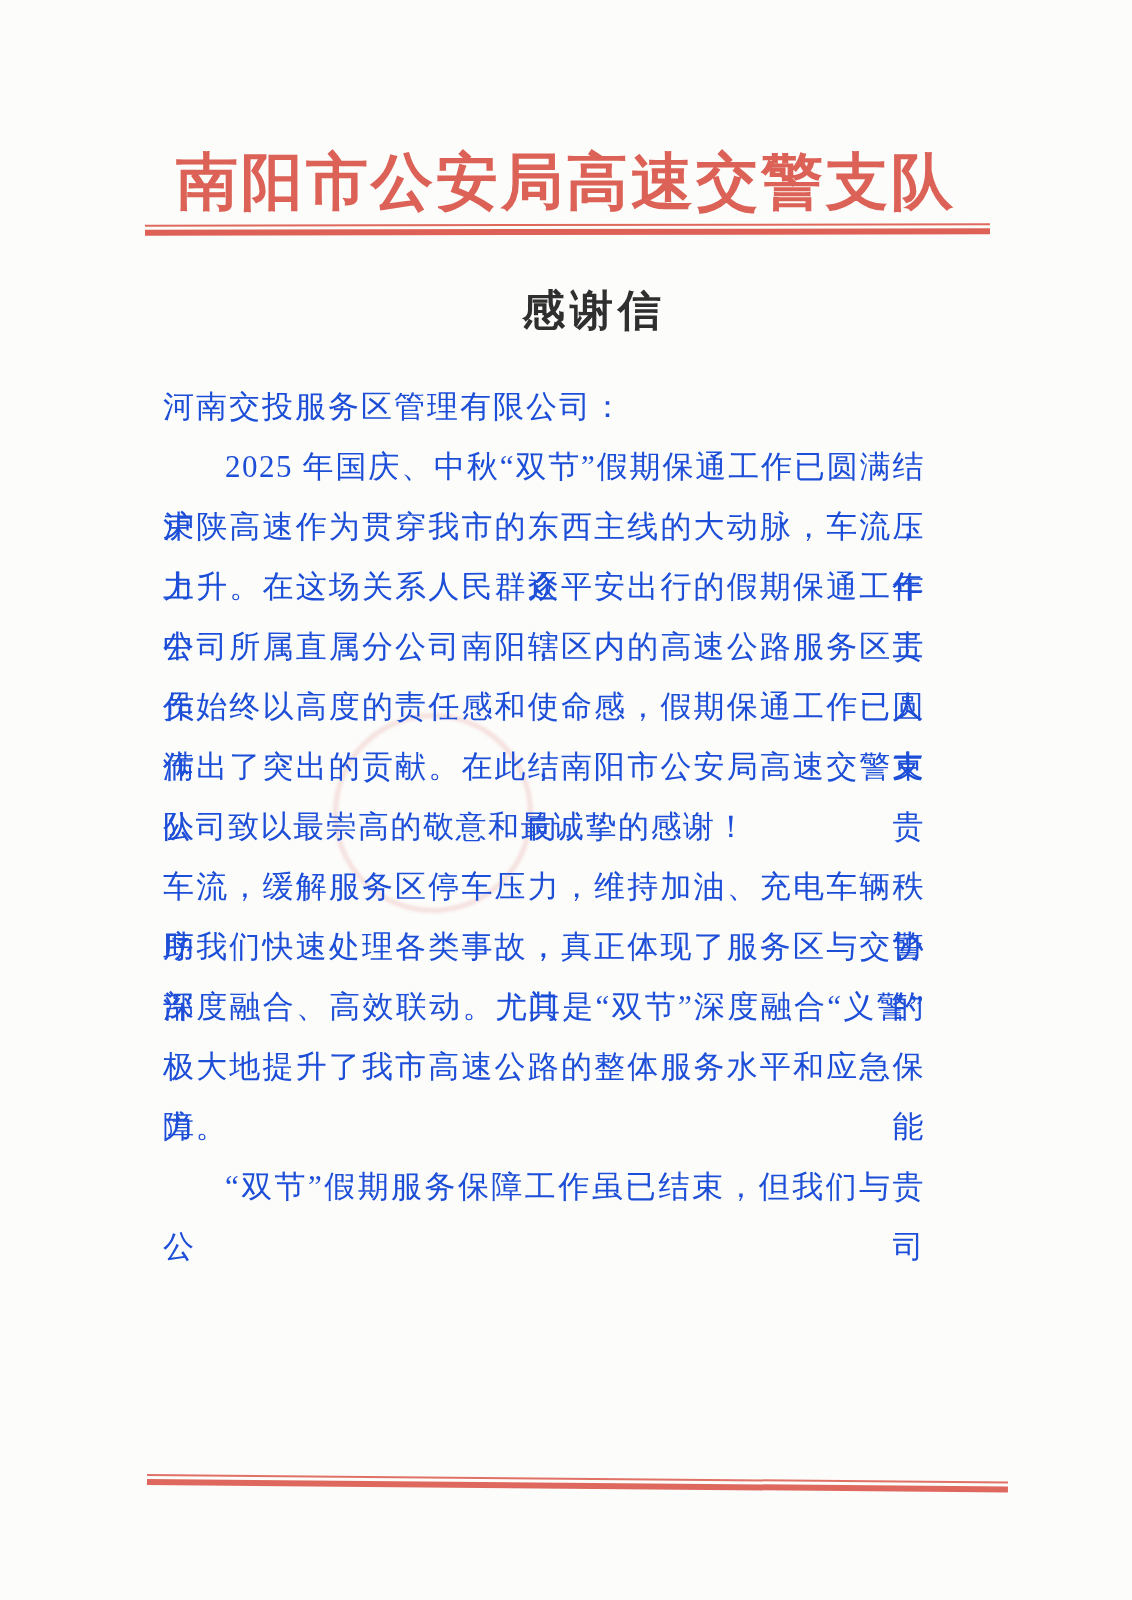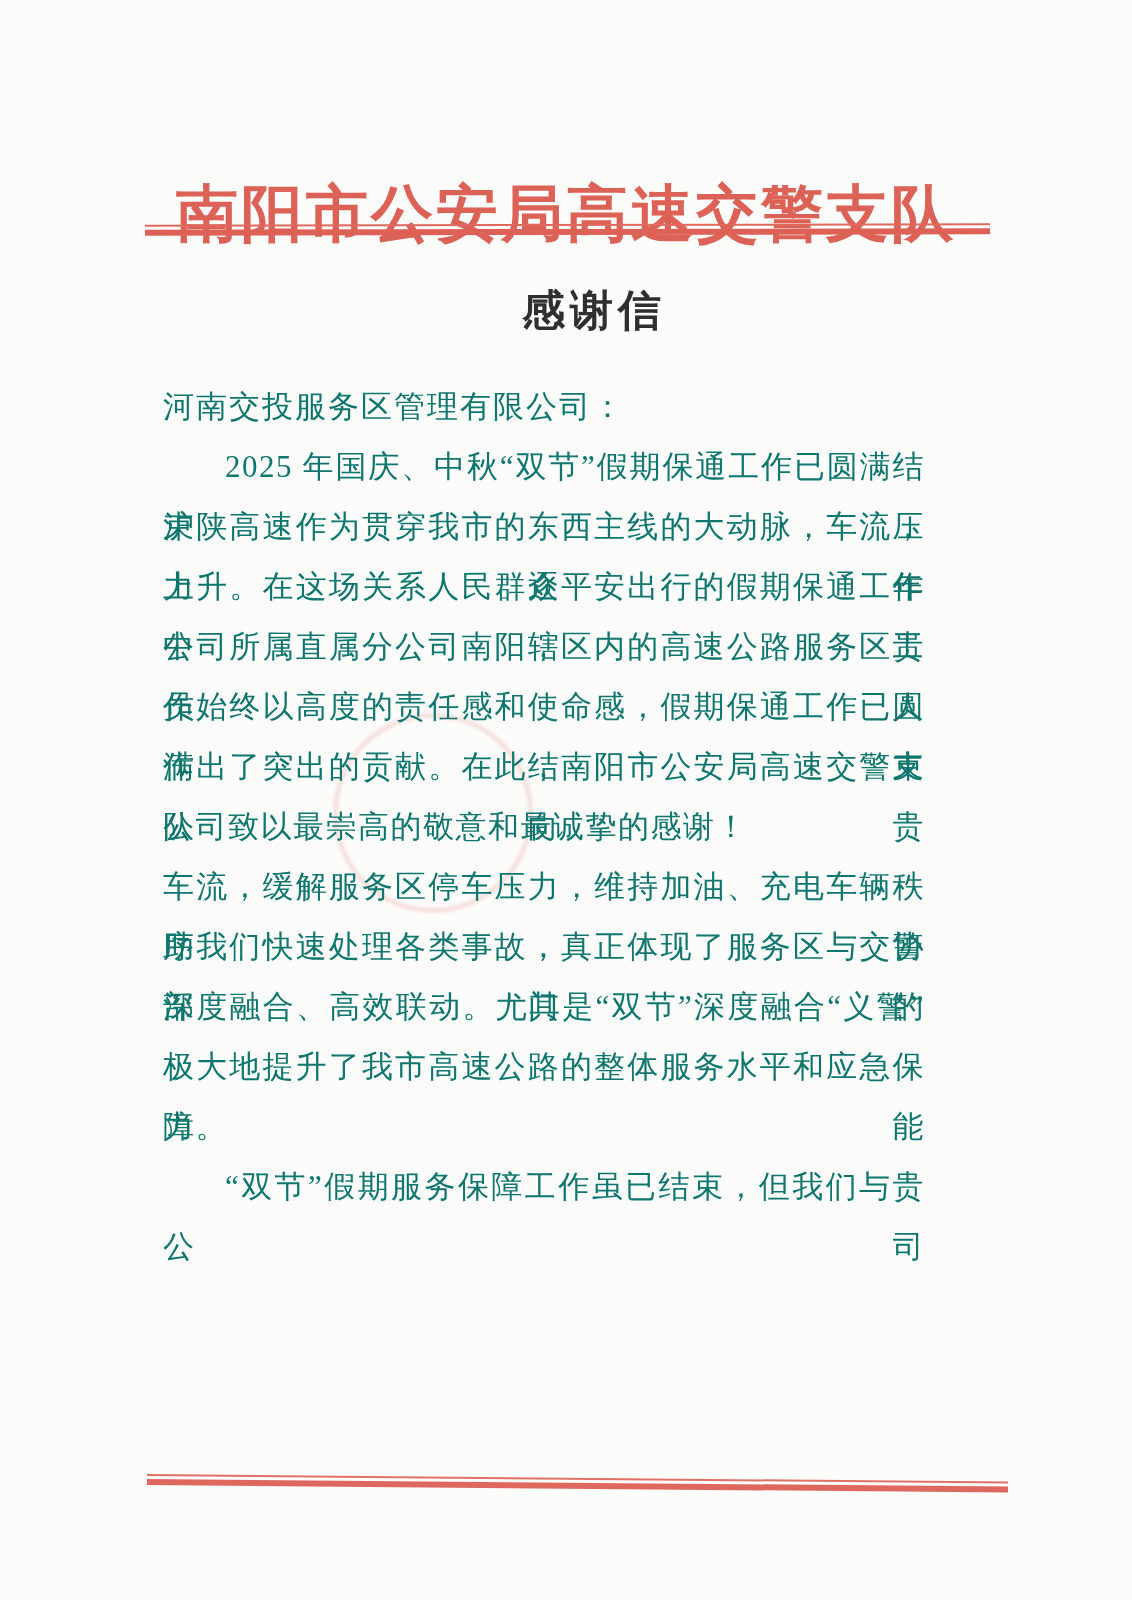--- a/index.html
+++ b/index.html
@@ -12,21 +12,20 @@
     overflow:hidden;
     font-family:"Liberation Serif","DejaVu Serif",serif;
   }
   .letterhead-title {
     position:absolute; top:140px; left:0; width:100%;
     text-align:center;
     font-size:62px; font-weight:700;
     color:#dc6257;
     letter-spacing:3px;
     white-space:nowrap;
-    margin-top:32px;
   }
   .rule { position:absolute; }
   .rule .thin  { height:2px; background:#e0695e; margin-bottom:3px; }
   .rule .thick { height:6px; background:#dd6156; }
   .rule-top { left:145px; top:224px; width:845px; transform:rotate(-0.1deg); }
   .rule-bottom { left:147px; top:1474px; width:861px; transform:rotate(0.5deg); transform-origin:left center; opacity:0.95; }
   .letter-title {
     position:absolute; top:282px; left:0; width:100%;
     text-align:center;
     font-size:43px; font-weight:700;
@@ -39,21 +38,21 @@
     left:333px; top:713px;
     width:200px; height:200px;
     border:5px solid rgba(210,85,75,0.16);
     border-radius:50%;
     filter:blur(1.5px);
   }
   .body-block {
     position:absolute;
     left:163px; top:377px;
     width:762px;
-    color:#0f766e;
+    color:#1d4ed8;
   }
   .bline {
     height:60px; line-height:60px;
     font-size:31px;
     letter-spacing:1.5px;
     white-space:nowrap;
     overflow:visible;
   }
   .just {
     white-space:normal;

